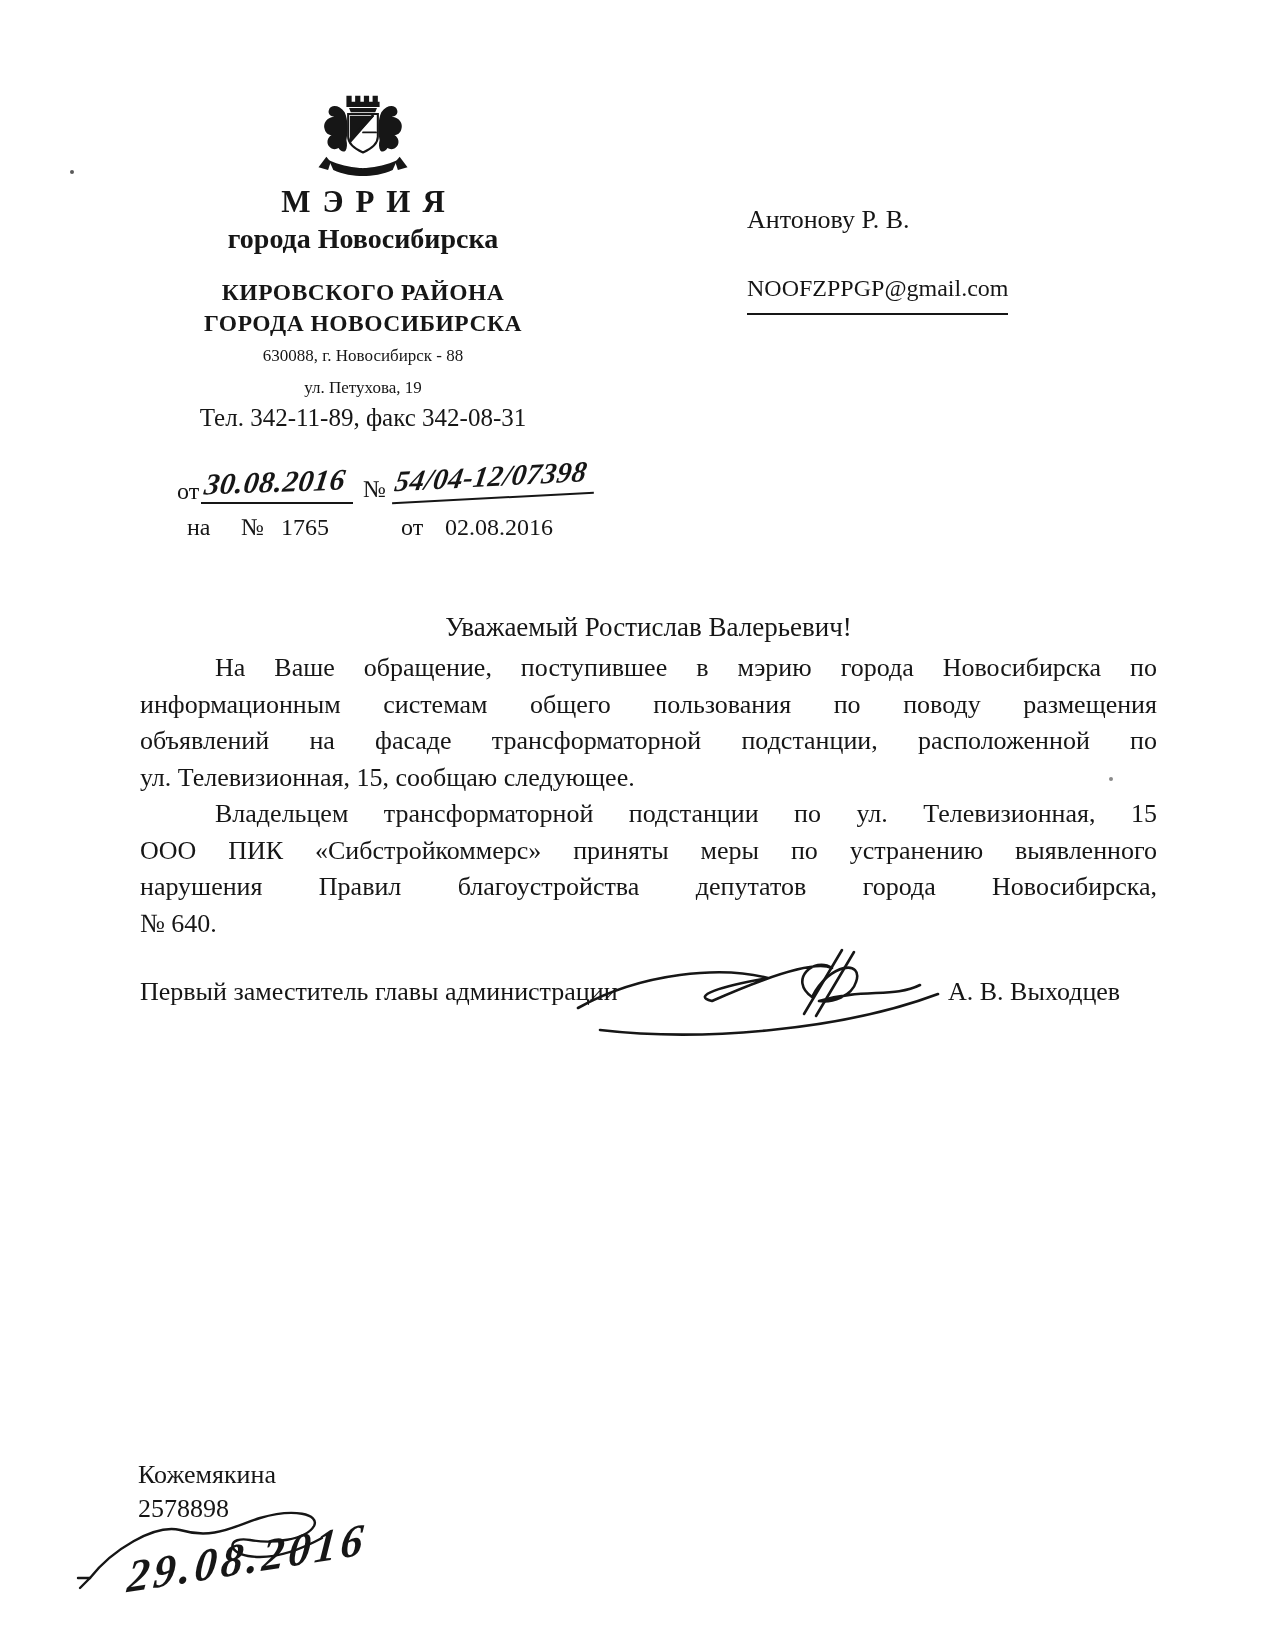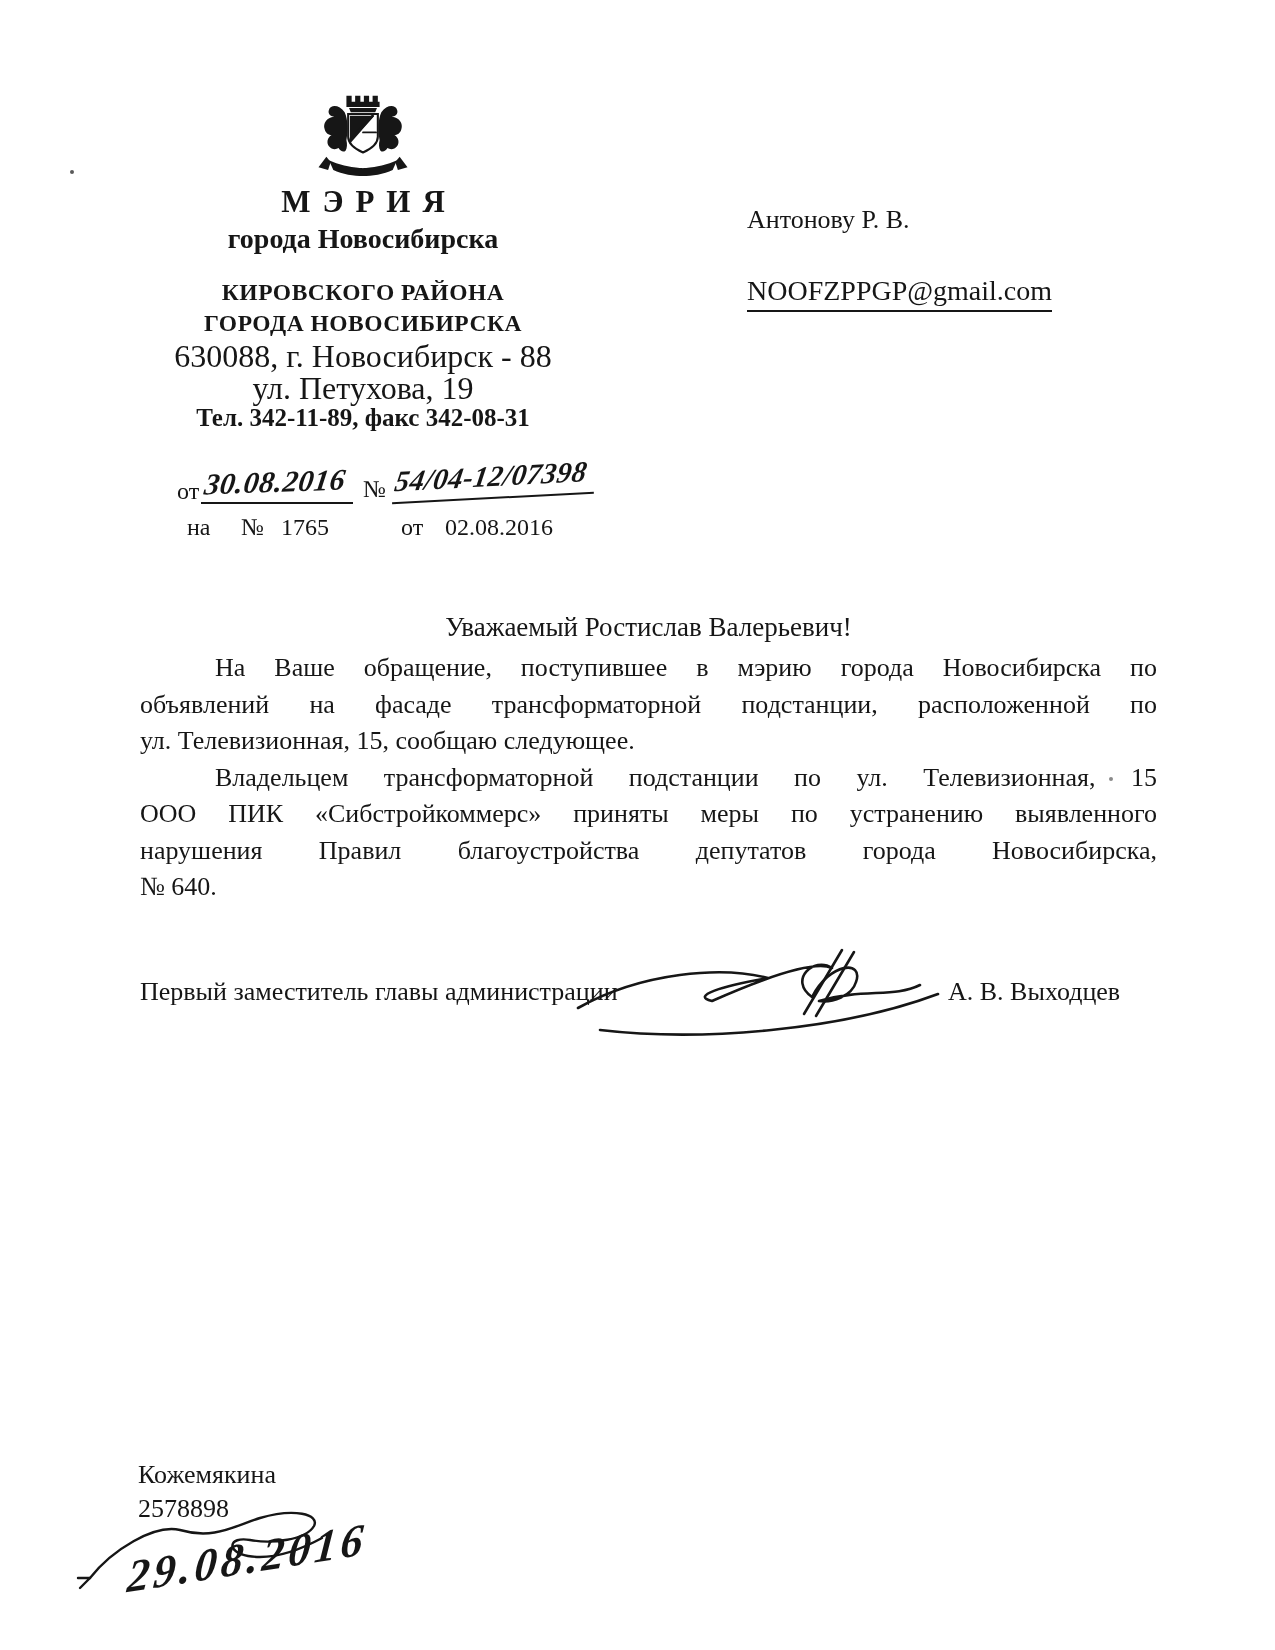--- a/index.html
+++ b/index.html
@@ -11,42 +11,42 @@
     font-family:"Liberation Serif", serif;
     color:#161616;
     overflow:hidden;
   }
   
   .letterhead{position:absolute;left:145px;top:86px;width:436px;text-align:center;}
   .coat{display:block;margin:6px auto 0;}
   .org1{font-size:31px;font-weight:bold;letter-spacing:12px;text-indent:12px;margin-top:6px;}
   .org2{font-size:28px;font-weight:bold;margin-top:3px;}
   .dept{margin-top:22px;font-size:23.5px;font-weight:bold;line-height:31px;letter-spacing:0.5px;}
-  .addr{font-size:32px;line-height:32px;margin-top:1px;}
-  .phone{font-size:25px;margin-top:0px;font-weight:bold;}
+  .addr{font-size:17px;line-height:32px;margin-top:1px;}
+  .phone{font-size:25px;margin-top:0px;}
   
   .ref{position:absolute;left:175px;top:464px;width:470px;height:90px;font-size:24px;}
   .ref .lbl{position:absolute;}
   .hand{
     font-style:italic;font-weight:bold;display:inline-block;
     transform:skewX(-10deg) rotate(-2deg);
     font-size:30px;letter-spacing:0.5px;white-space:nowrap;
   }
   .hw-date{position:absolute;left:26px;top:1px;border-bottom:2.5px solid #161616;padding:0 8px 3px 4px;}
   .hw-num{position:absolute;left:216px;top:-4px;border-bottom:2.5px solid #161616;padding:0 6px 4px 4px;transform:rotate(-3deg);}
   .hw-num .hand{transform:skewX(-12deg);font-size:29px;}
   .ref-l1-ot{left:2px;top:14px;}
   .ref-l1-no{left:188px;top:12px;}
   .ref-l2{top:50px;}
   
   .recipient{position:absolute;left:747px;top:205px;}
   .recipient-name{font-size:26px;}
   .recipient-email{
-    font-size:28px;margin-top:40px;display:inline-block;
-    border-bottom:2.5px solid #161616;padding-bottom:3px;color:#161616;text-decoration:none;
+    font-size:24px;margin-top:40px;display:inline-block;
+    border-bottom:2.5px solid #161616;padding-bottom:11px;color:#161616;text-decoration:none;
   }
   
   .salutation{position:absolute;left:140px;top:612px;width:1017px;text-align:center;font-size:27px;}
   .body-text{position:absolute;left:140px;top:650px;width:1017px;font-size:26px;line-height:36.5px;}
   .bline{text-align:justify;text-align-last:justify;}
   .bline.first{text-indent:75px;}
   .bline.para-end{text-align-last:left;}
   
   .signoff-title{position:absolute;left:140px;top:977px;font-size:26px;}
   .signoff-name{position:absolute;left:948px;top:977px;font-size:26px;}
@@ -121,20 +121,21 @@
 
   <div class="recipient">
     <div class="recipient-name">Антонову Р. В.</div>
     <a href="#" class="recipient-email">NOOFZPPGP@gmail.com</a>
   </div>
 
   <div class="salutation">Уважаемый Ростислав Валерьевич!</div>
 
   <div class="body-text">
     <div class="bline first">На Ваше обращение, поступившее в мэрию города Новосибирска по</div>
+    <div class="bline">информационным системам общего пользования по поводу размещения</div>
     <div class="bline">объявлений на фасаде трансформаторной подстанции, расположенной по</div>
     <div class="bline para-end">ул. Телевизионная, 15, сообщаю следующее.</div>
     <div class="bline first">Владельцем трансформаторной подстанции по ул. Телевизионная, 15</div>
     <div class="bline">ООО ПИК «Сибстройкоммерс» приняты меры по устранению выявленного</div>
     <div class="bline">нарушения Правил благоустройства депутатов города Новосибирска,</div>
     <div class="bline para-end">№ 640.</div>
   </div>
 
   <div class="signoff-title">Первый заместитель главы администрации</div>
   <svg class="sig1" width="372" height="98" viewBox="0 0 372 98" aria-hidden="true">

